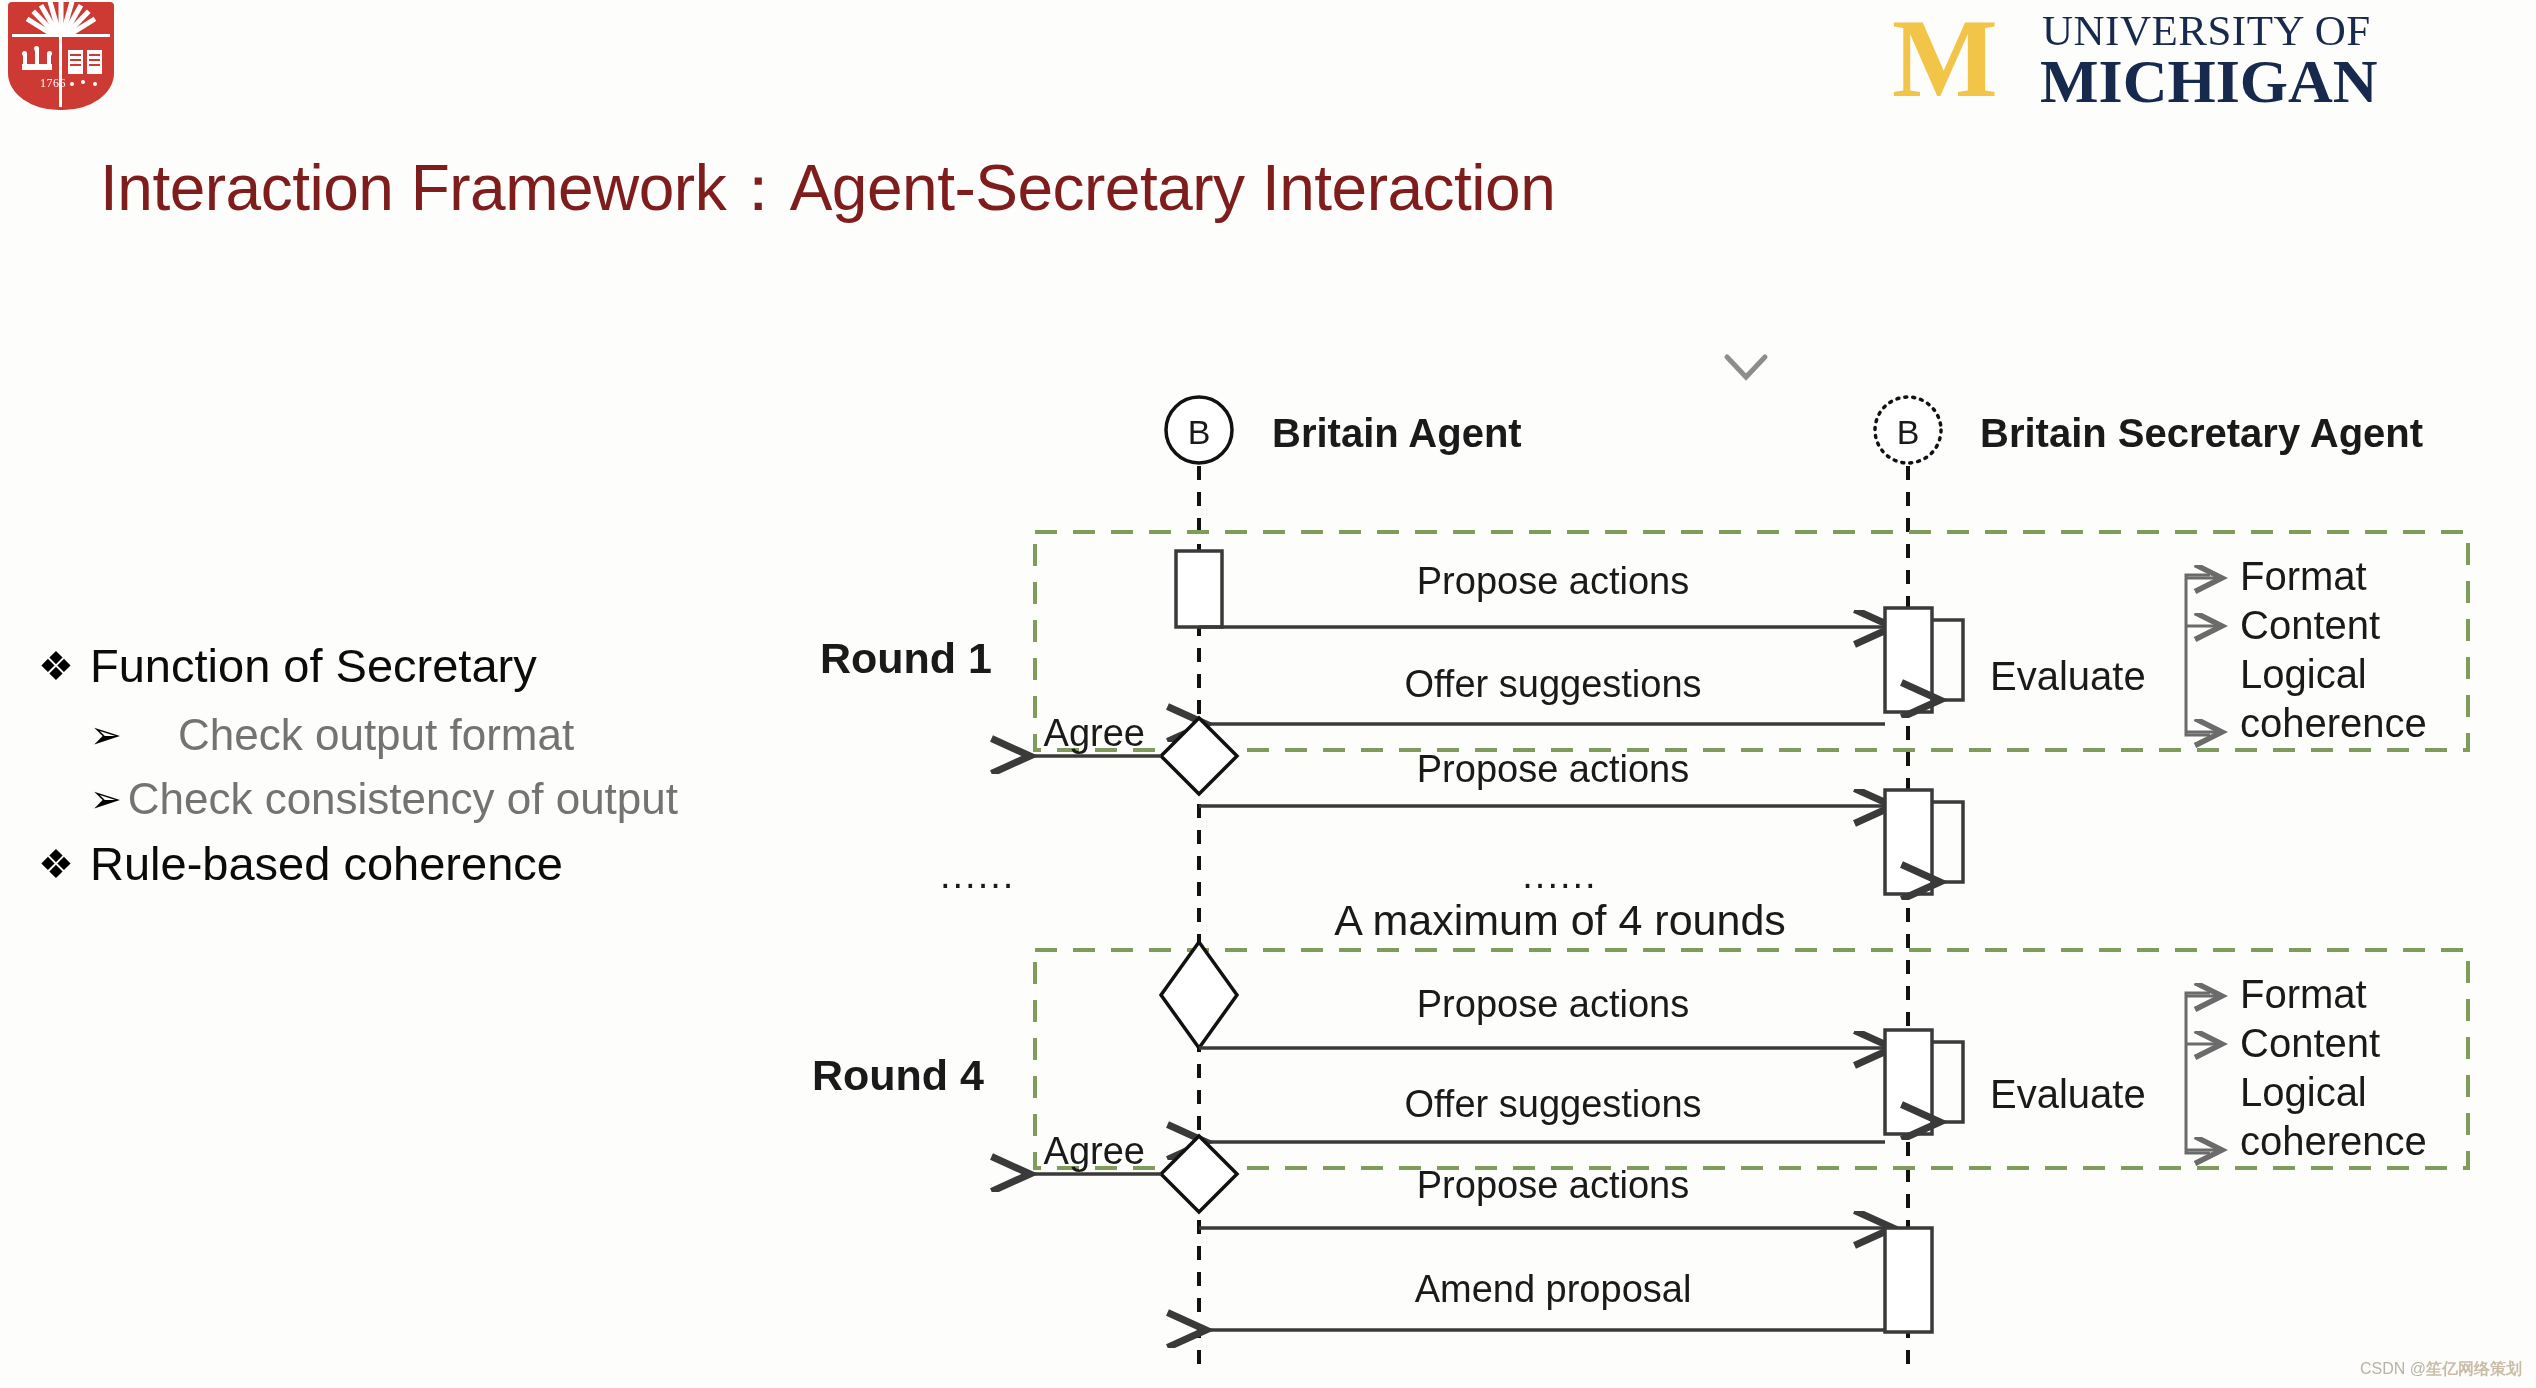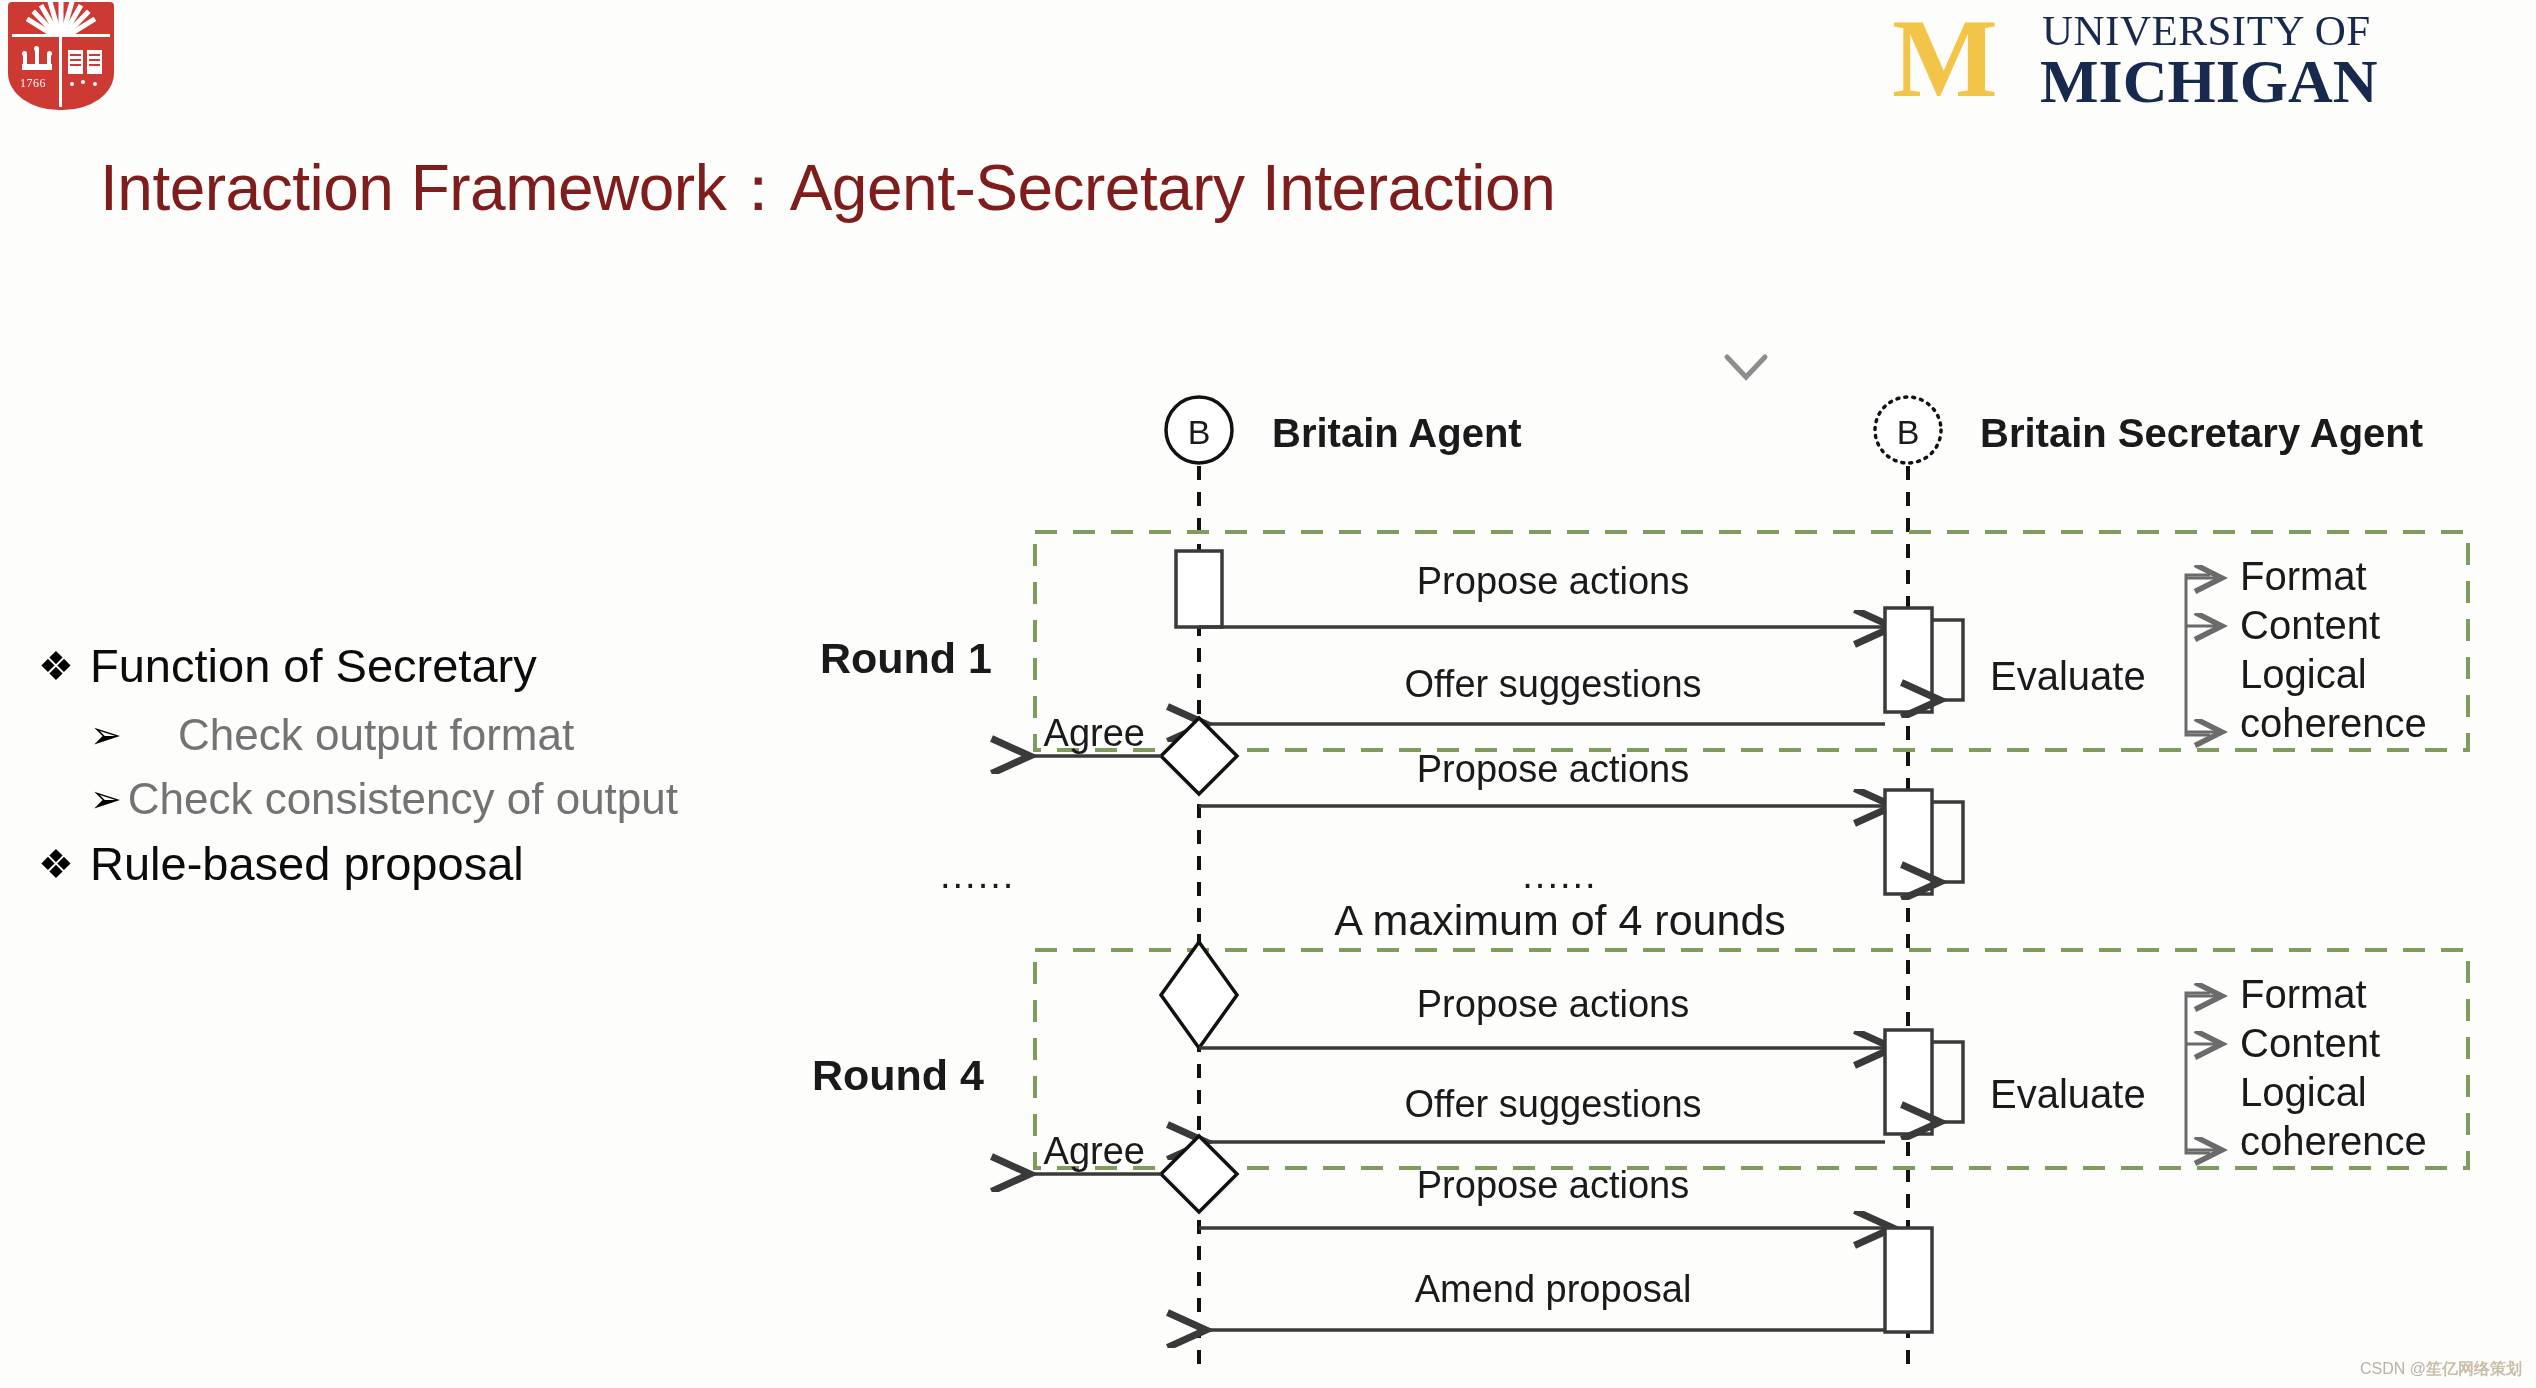--- a/index.html
+++ b/index.html
@@ -25,21 +25,21 @@
   }
   .shield .hline{position:absolute;left:4px;top:32px;width:98px;height:3px;background:#fff;}
   .shield .vline{position:absolute;left:51px;top:35px;width:3px;height:70px;background:#fff;}
   .crown{
     position:absolute;left:14px;top:46px;width:30px;height:22px;
   }
   .crown .band{position:absolute;left:0;bottom:0;width:30px;height:6px;background:#fff;}
   .crown .pt{position:absolute;bottom:5px;width:4px;background:#fff;}
   .crown .ball{position:absolute;width:5px;height:5px;border-radius:50%;background:#fff;}
   .yr{
-    position:absolute;left:7px;top:74px;width:36px;text-align:center;
+    position:absolute;left:27px;top:74px;width:36px;text-align:center;
     color:#fff;font-size:12px;font-family:"Liberation Serif","DejaVu Serif",serif;letter-spacing:.5px;
   }
   .book{position:absolute;left:60px;top:48px;width:34px;height:24px;}
   .book .pg{position:absolute;top:0;width:15px;height:24px;background:#fff;}
   .book .pgl{left:0;}
   .book .pgr{right:0;}
   .book .ln{position:absolute;height:1.6px;background:#cc3a33;}
   .stars{position:absolute;left:62px;top:78px;width:30px;height:8px;}
   .stars span{position:absolute;width:4px;height:4px;background:#fff;border-radius:50%;}
   #rutgers-wordmark{
@@ -156,21 +156,21 @@
   <div class="b2">
     <div class="mk">➢</div>
     <div class="tx">Check output format</div>
   </div>
   <div class="b2">
     <div class="mk">➢</div>
     <div class="tx">Check consistency of output</div>
   </div>
   <div class="b1">
     <div class="mk">❖</div>
-    <div class="tx">Rule-based proposal</div>
+    <div class="tx">Rule-based coherence</div>
   </div>
 </div>
 
 <div class="abs" id="sequence-diagram">
 <svg width="2536" height="1388" viewBox="0 0 2536 1388" xmlns="http://www.w3.org/2000/svg">
   <defs>
     <marker id="ah" markerWidth="14" markerHeight="14" refX="12" refY="5" orient="auto">
       <path d="M1,0 L12,5 L1,10" fill="none" stroke="#3a3a3a" stroke-width="2"></path>
     </marker>
     <marker id="ahl" markerWidth="14" markerHeight="14" refX="2" refY="5" orient="auto">

